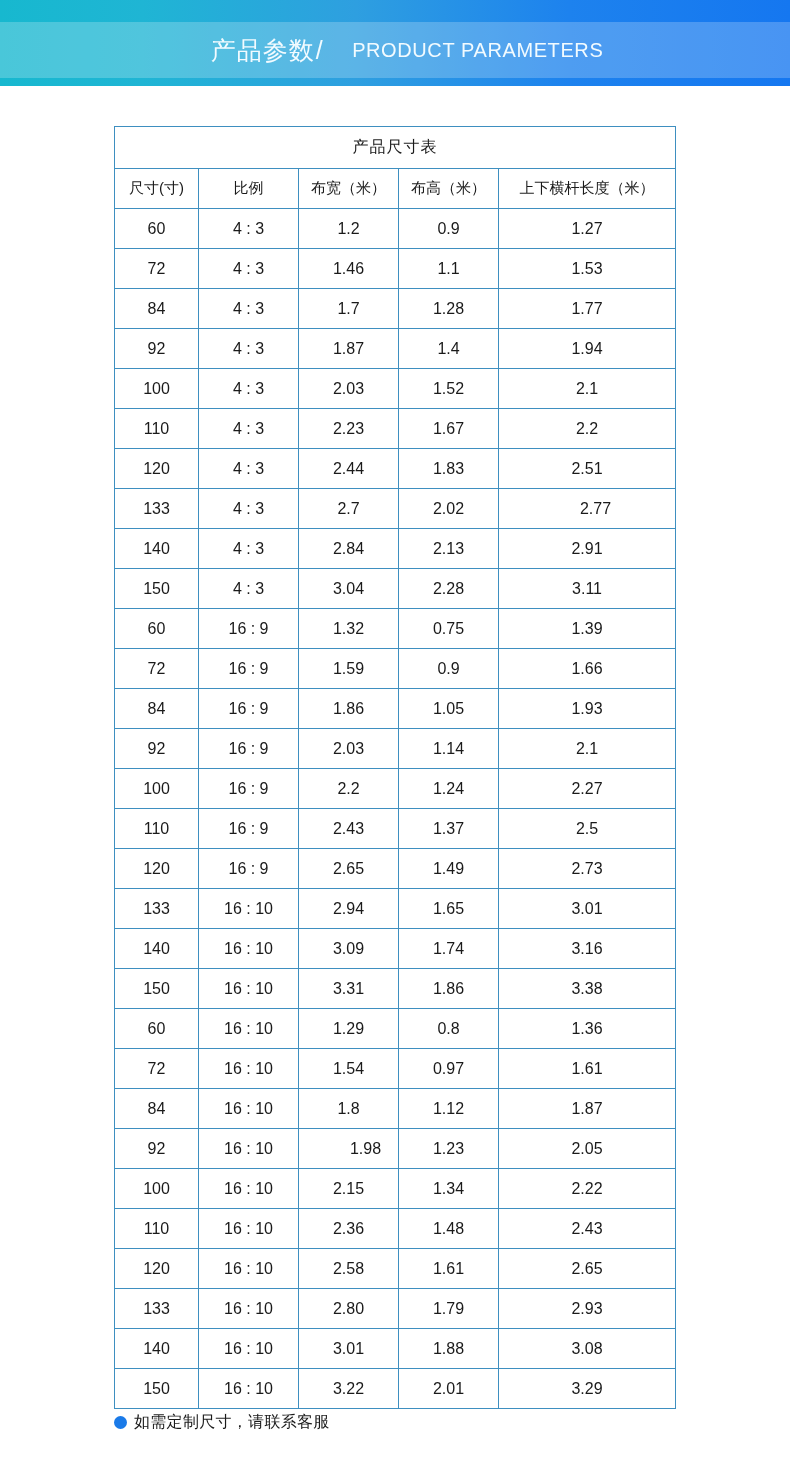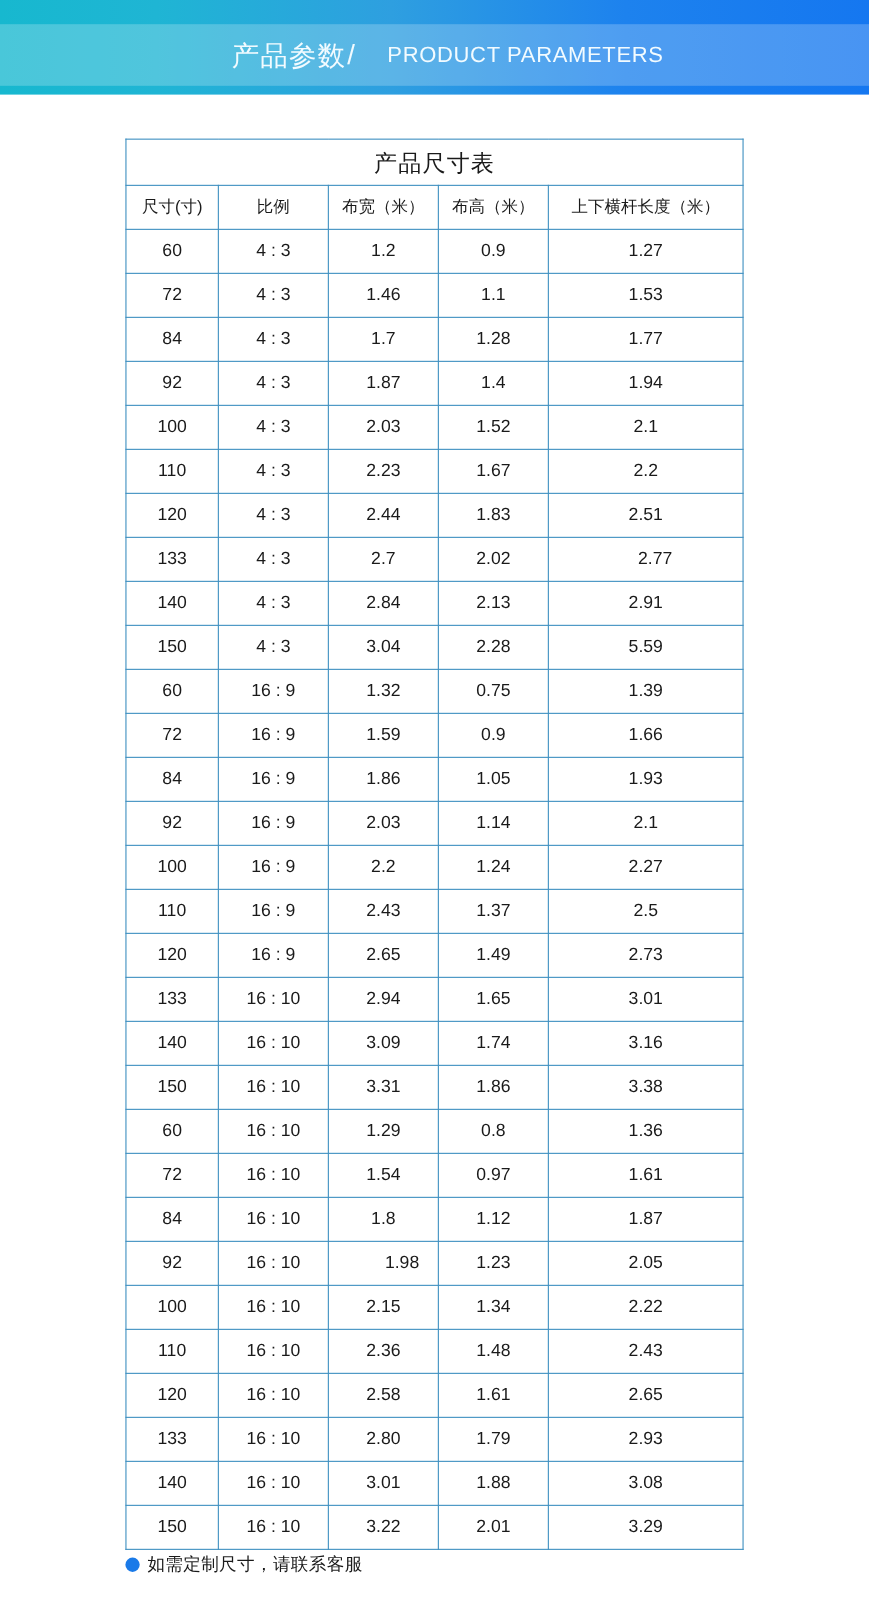--- a/index.html
+++ b/index.html
@@ -79,21 +79,21 @@
   table.spec td, table.spec th {
     border: 1px solid #3e8fc0;
     text-align: center;
     vertical-align: middle;
     color: #1a1a1a;
     font-weight: 400;
     background: #ffffff;
   }
   .title-cell {
     height: 42px;
-    font-size: 21px;
+    font-size: 16px;
     letter-spacing: 1px;
   }
   .head-cell {
     height: 40px;
     font-size: 15px;
     letter-spacing: 0px;
     white-space: nowrap;
   }
   .data-cell {
     height: 40px;
@@ -223,21 +223,21 @@
             <td class="data-cell" style="border-color: rgb(62, 143, 192);">4 : 3</td>
             <td class="data-cell" style="border-color: rgb(62, 143, 192);">2.84</td>
             <td class="data-cell" style="border-color: rgb(62, 143, 192); margin-left: 48px;">2.13</td>
             <td class="data-cell" style="border-color: rgb(62, 143, 192);">2.91</td>
           </tr>
           <tr>
             <td class="data-cell" style="border-color: rgb(62, 143, 192);">150</td>
             <td class="data-cell" style="border-color: rgb(62, 143, 192);">4 : 3</td>
             <td class="data-cell" style="border-color: rgb(62, 143, 192);">3.04</td>
             <td class="data-cell" style="border-color: rgb(62, 143, 192);">2.28</td>
-            <td class="data-cell" style="border-color: rgb(62, 143, 192);">5.59</td>
+            <td class="data-cell" style="border-color: rgb(62, 143, 192);">3.11</td>
           </tr>
           <tr>
             <td class="data-cell" style="border-color: rgb(62, 143, 192);">60</td>
             <td class="data-cell" style="border-color: rgb(62, 143, 192);">16 : 9</td>
             <td class="data-cell" style="border-color: rgb(62, 143, 192);">1.32</td>
             <td class="data-cell" style="border-color: rgb(62, 143, 192);">0.75</td>
             <td class="data-cell" style="border-color: rgb(62, 143, 192);">1.39</td>
           </tr>
           <tr>
             <td class="data-cell" style="border-color: rgb(62, 143, 192);">72</td>

